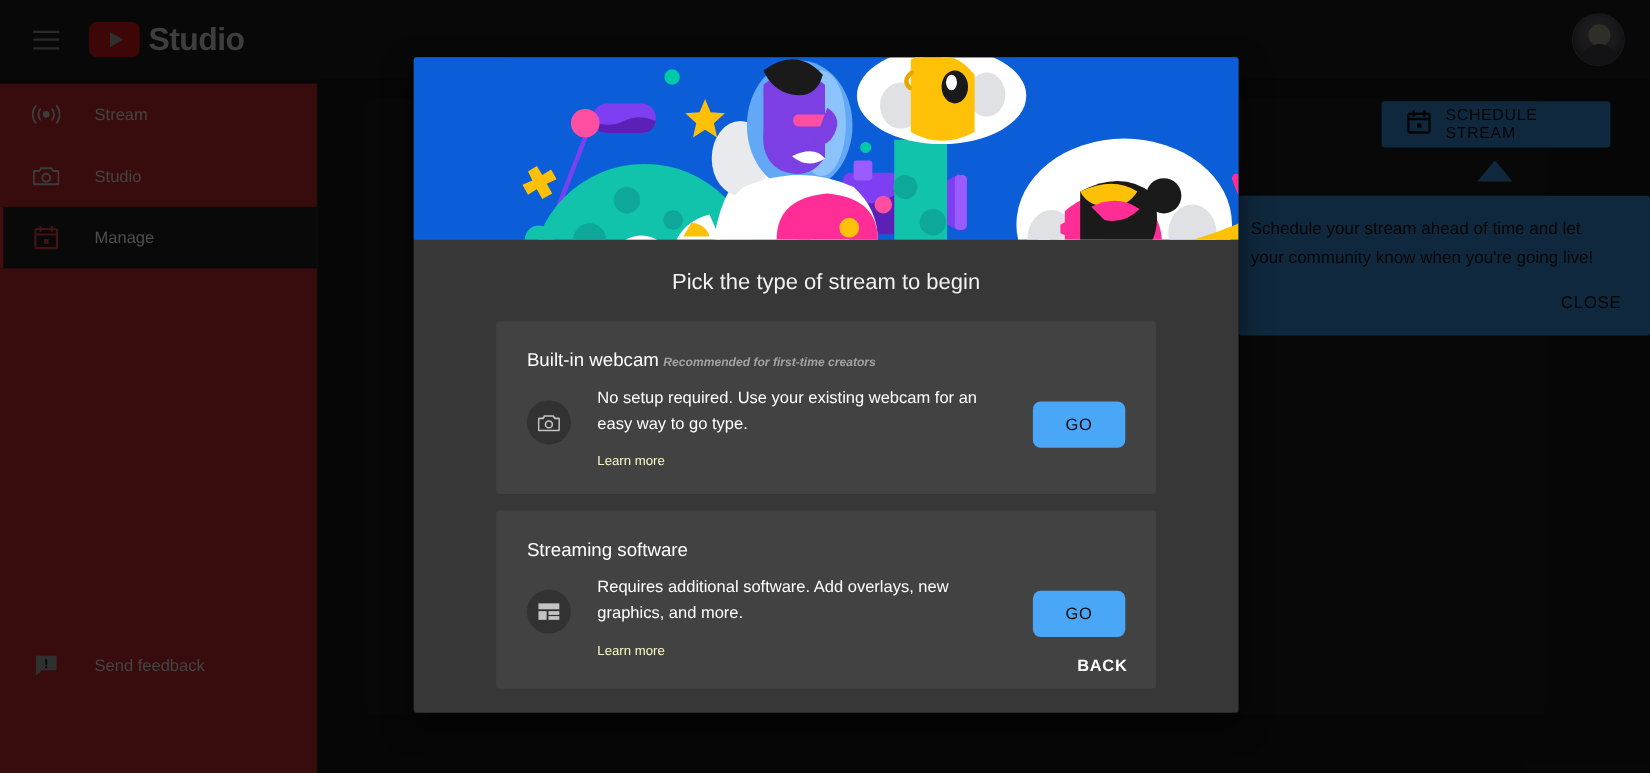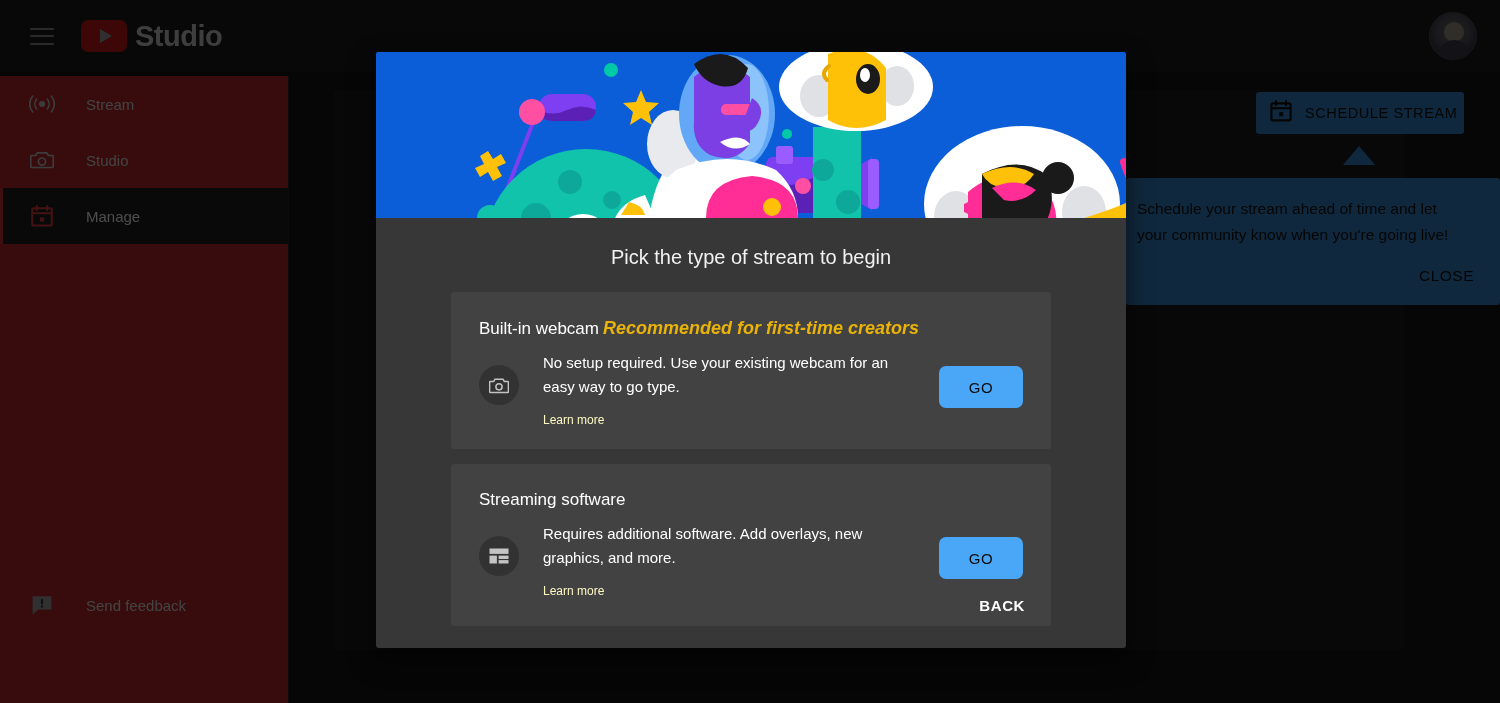--- a/index.html
+++ b/index.html
@@ -91,21 +91,21 @@
   }
   .bg-card {
     position: absolute; left: 45px; top: 18px; width: 1070px; height: 560px;
     background: #131313; border-radius: 4px;
   }
 
   
   .sched-btn {
     position: absolute; left: 1256px; top: 92px; width: 208px; height: 42px;
     background: #265b8c; border-radius: 3px;
-    display: flex; align-items: center; gap: 13px; padding-left: 14px;
+    display: flex; align-items: center; gap: 13px; padding-left: 23px;
     cursor: pointer;
   }
   .sched-btn-label {
     font-size: 14.5px; font-weight: 500; color: #0c0c0c; letter-spacing: 0.6px;
   }
 
   
   .tooltip {
     position: absolute; left: 1126px; top: 178px; width: 374px; height: 127px;
     background: #265b8c; border-radius: 3px; padding: 18px 26px 0 11px;
@@ -142,21 +142,21 @@
   }
 
   .card {
     position: absolute; left: 75px; width: 600px; background: #424242; border-radius: 3px;
   }
   .card-1 { top: 240px; height: 157px; }
   .card-2 { top: 412px; height: 162px; }
 
   .card-head { display: flex; align-items: baseline; gap: 4px; padding: 26px 0 0 28px; }
   .card-title { font-size: 17px; color: #ffffff; font-weight: 400; }
-  .card-sub { font-size: 18px; color: #eab308; font-style: italic; font-weight: bold; }
+  .card-sub { font-size: 11px; color: #a3a3a3; font-style: italic; font-weight: bold; }
 
   .card-body { display: flex; align-items: flex-start; padding: 12px 0 0 28px; position: relative; }
   .card-ico {
     width: 40px; height: 40px; border-radius: 50%; background: #323232;
     display: flex; align-items: center; justify-content: center; flex: 0 0 40px;
     margin-top: 14px;
   }
   .card-text { margin-left: 24px; width: 380px; }
   .card-desc { font-size: 15px; color: #ffffff; line-height: 24px; }
   .card-link {

